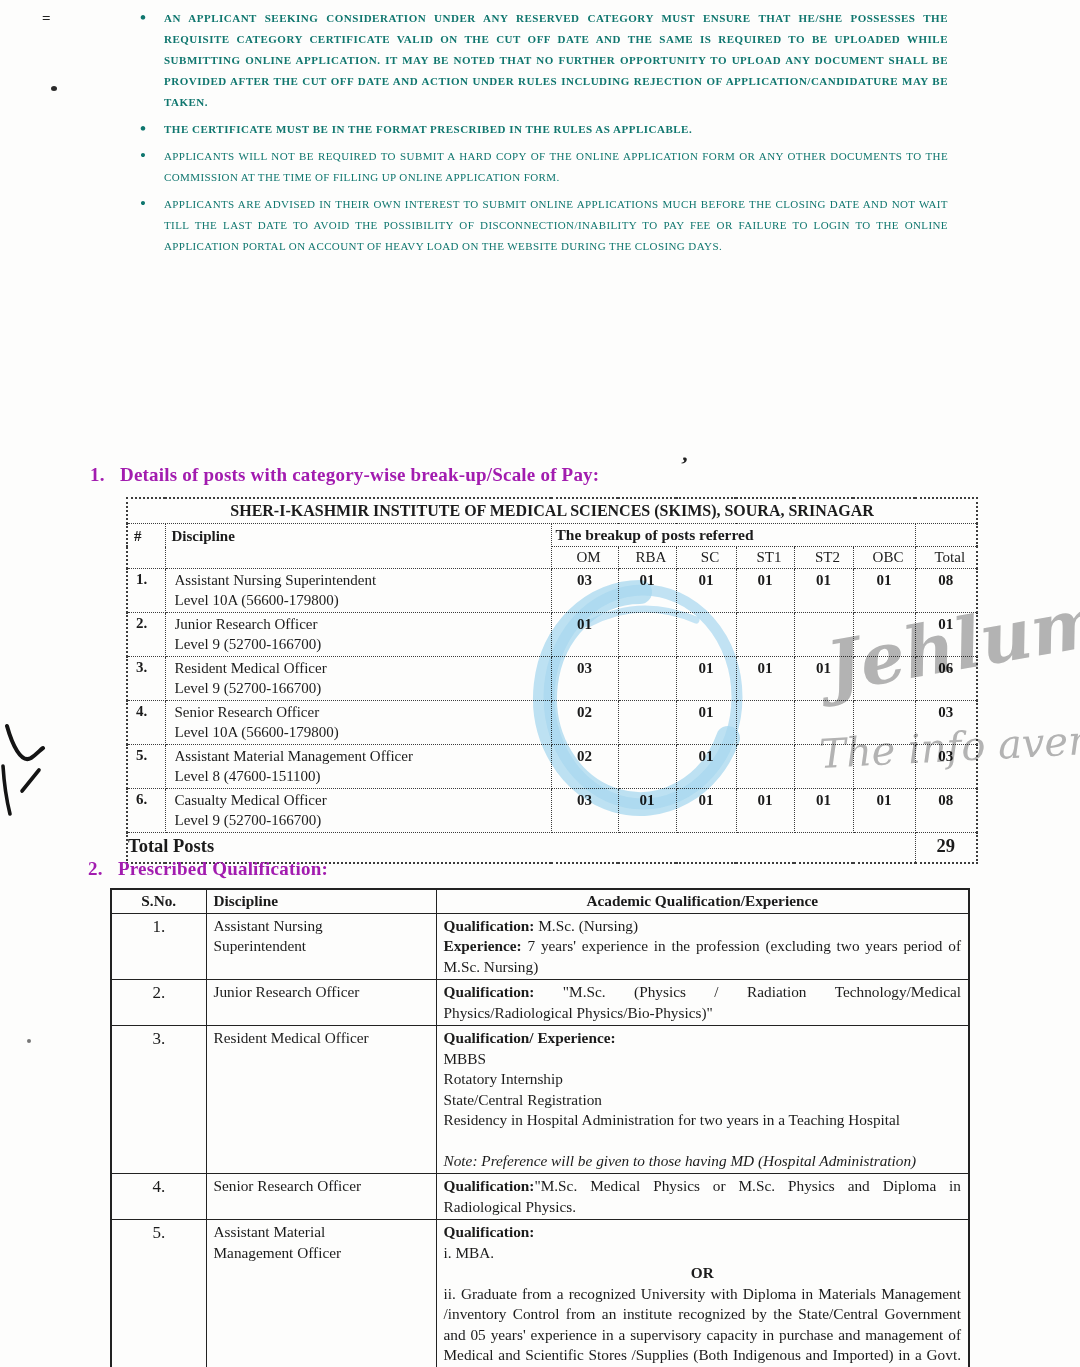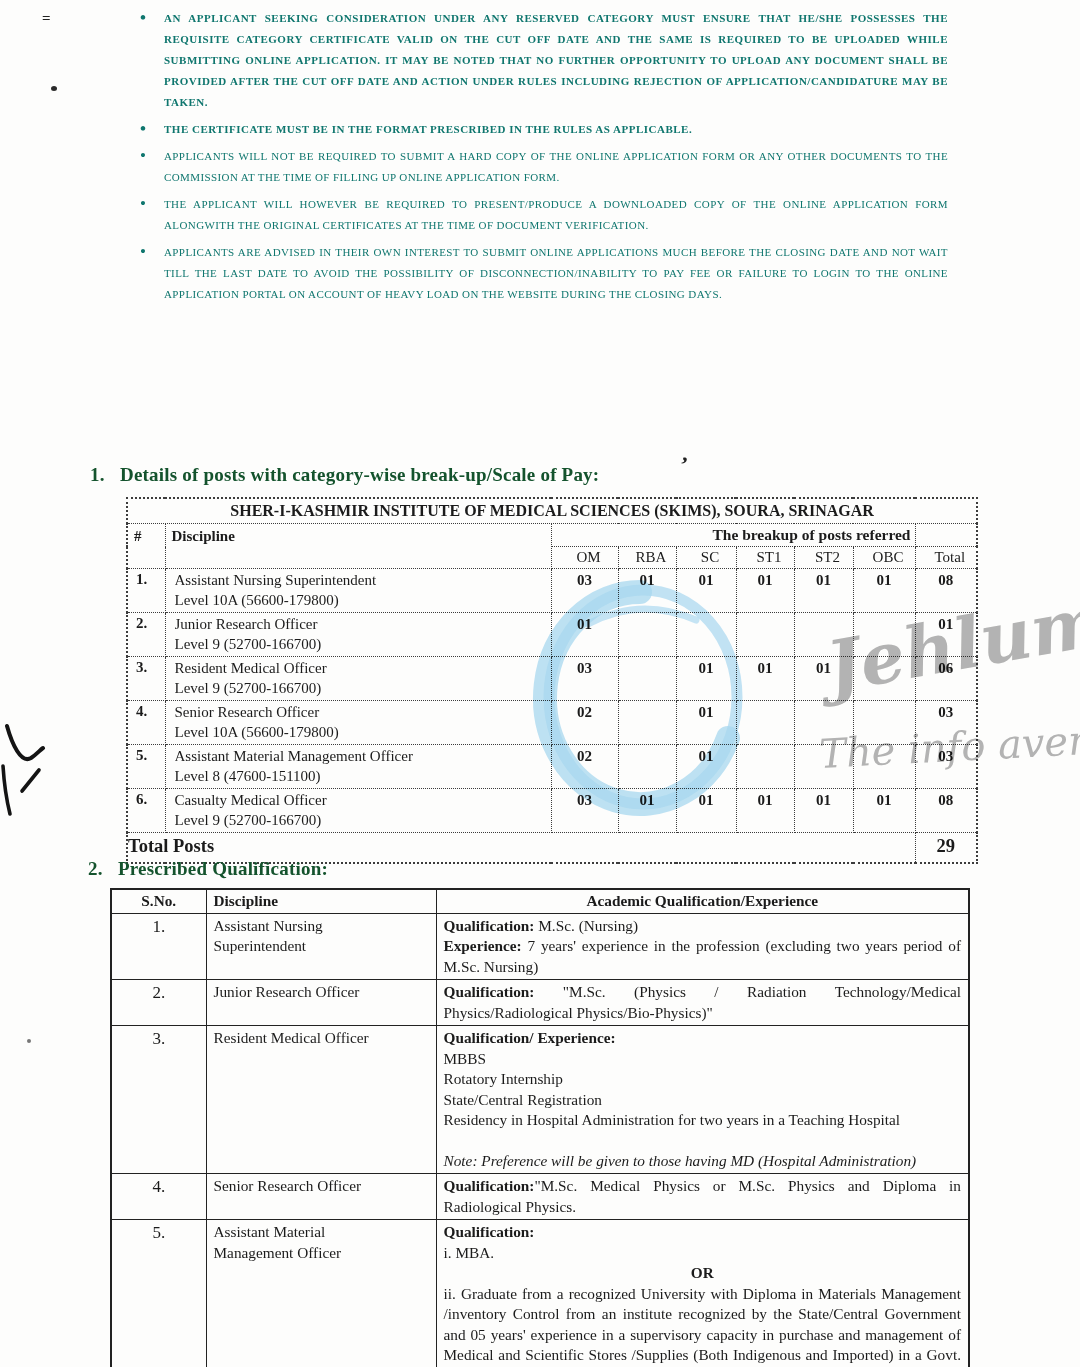--- a/index.html
+++ b/index.html
@@ -19,35 +19,35 @@
   .bullets { position:absolute; left:138px; top:8px; width:810px; }
   .bullet {
     position:relative; padding-left:26px; text-align:justify;
     font-size:11px; line-height:21px; letter-spacing:0.4px;
     margin-bottom:6px; color:#0f766e;
   }
   .bullet::before { content:"\2022"; position:absolute; left:2px; top:-1px; font-size:17px; }
   .bullet.bold { font-weight:bold; letter-spacing:0.5px; }
 
   
-  .sec-h { position:absolute; font-weight:bold; font-size:19px; color:#14532d; letter-spacing:0.2px; }
+  .sec-h { position:absolute; font-weight:bold; font-size:19px; color:#a21caf; letter-spacing:0.2px; }
   .sec-h .sec-num { display:inline-block; width:30px; }
   #sec1 { left:90px; top:464px; }
   #sec2 { left:88px; top:858px; }
 
   
   table { border-collapse:collapse; table-layout:fixed; }
   .t1 {
     position:absolute; left:126px; top:497px; width:850px;
     border:2px dotted #3c3c3c; font-size:15px;
   }
   .t1 td { border:1.5px dotted #3c3c3c; vertical-align:top; padding:2px 4px; }
   .t1 .t1-title { text-align:center; font-weight:bold; font-size:16px; padding:3px 2px; }
   .t1 .t1-h { font-weight:bold; padding:4px 6px; }
-  .t1 .breakup { text-align:right; font-weight:bold; font-size:15.5px; }
+  .t1 .breakup { text-align:left; font-weight:bold; font-size:15.5px; }
   .t1 .t1-ch { text-align:center; padding:2px 2px 2px 10px; }
   .t1 .c-num { font-weight:bold; padding-left:8px; }
   .t1 .c-disc { padding-left:9px; line-height:19.5px; }
   .t1 .c-disc div { white-space:nowrap; overflow:hidden; }
   .t1 .c-v { text-align:center; padding-top:3px; height:41px;font-weight:bold; }
   .t1 .total-label { text-align:left; font-weight:bold; font-size:18.5px; padding:3px 0 5px 0; }
   .t1 .total-val { text-align:center; font-weight:bold; font-size:18.5px; padding:3px 0 5px 0; }
 
   
   .t2 {
@@ -88,21 +88,20 @@
   <svg class="scribble" width="52" height="132" viewBox="0 0 52 132">
     <path d="M 7,36 C 12,54 21,74 31,68 C 37,64 40,60 43,58" fill="none" stroke="#141414" stroke-width="4" stroke-linecap="round"></path>
     <path d="M 22,101 L 39,80" fill="none" stroke="#141414" stroke-width="3.6" stroke-linecap="round"></path>
     <path d="M 3,76 C 4,92 7,112 10,124" fill="none" stroke="#141414" stroke-width="3.6" stroke-linecap="round"></path>
   </svg>
 
   <div class="bullets">
     <div class="bullet bold">AN APPLICANT SEEKING CONSIDERATION UNDER ANY RESERVED CATEGORY MUST ENSURE THAT HE/SHE POSSESSES THE REQUISITE CATEGORY CERTIFICATE VALID ON THE CUT OFF DATE AND THE SAME IS REQUIRED TO BE UPLOADED WHILE SUBMITTING ONLINE APPLICATION. IT MAY BE NOTED THAT NO FURTHER OPPORTUNITY TO UPLOAD ANY DOCUMENT SHALL BE PROVIDED AFTER THE CUT OFF DATE AND ACTION UNDER RULES INCLUDING REJECTION OF APPLICATION/CANDIDATURE MAY BE TAKEN.</div>
     <div class="bullet bold">THE CERTIFICATE MUST BE IN THE FORMAT PRESCRIBED IN THE RULES AS APPLICABLE.</div>
     <div class="bullet">APPLICANTS WILL NOT BE REQUIRED TO SUBMIT A HARD COPY OF THE ONLINE APPLICATION FORM OR ANY OTHER DOCUMENTS TO THE COMMISSION AT THE TIME OF FILLING UP ONLINE APPLICATION FORM.</div>
-    <div class="bullet">THE APPLICANT WILL HOWEVER BE REQUIRED TO PRESENT/PRODUCE A DOWNLOADED COPY OF THE ONLINE APPLICATION FORM ALONGWITH THE ORIGINAL CERTIFICATES AT THE TIME OF DOCUMENT VERIFICATION.</div>
     <div class="bullet">APPLICANTS ARE ADVISED IN THEIR OWN INTEREST TO SUBMIT ONLINE APPLICATIONS MUCH BEFORE THE CLOSING DATE AND NOT WAIT TILL THE LAST DATE TO AVOID THE POSSIBILITY OF DISCONNECTION/INABILITY TO PAY FEE OR FAILURE TO LOGIN TO THE ONLINE APPLICATION PORTAL ON ACCOUNT OF HEAVY LOAD ON THE WEBSITE DURING THE CLOSING DAYS.</div>
   </div>
 
   <div class="sec-h" id="sec1">
     <span class="sec-num">1.</span><span>Details of posts with category-wise break-up/Scale of Pay:</span>
   </div>
 
   <table class="t1">
     <colgroup>
       <col style="width:38px">

